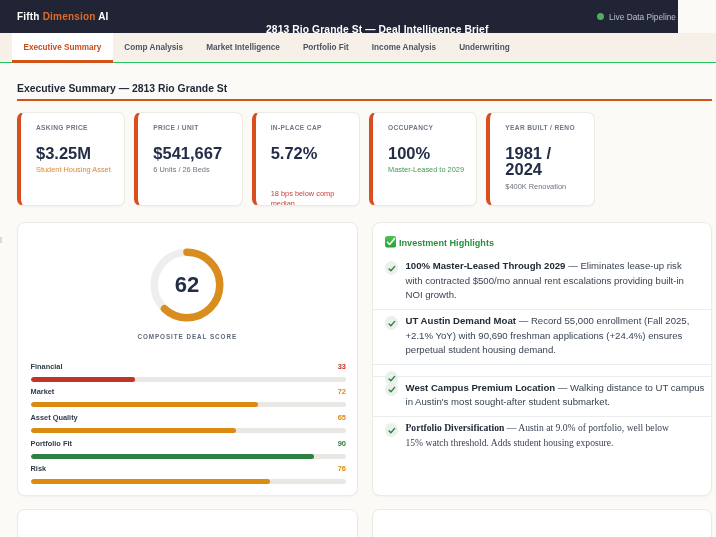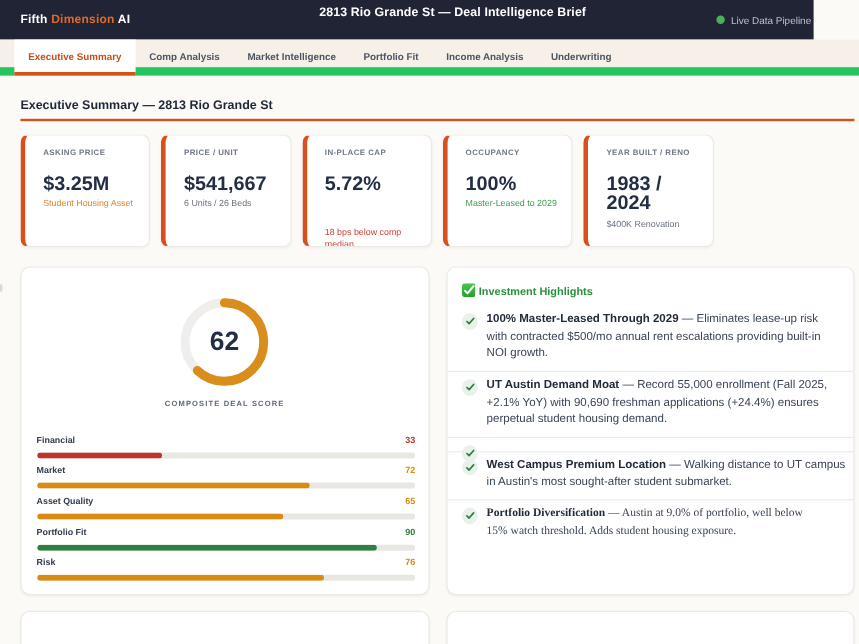--- a/index.html
+++ b/index.html
@@ -3,26 +3,26 @@
 <meta charset="utf-8">
 <style>
   * { margin:0; padding:0; box-sizing:border-box; }
   html,body { width:716px; height:537px; overflow:hidden; }
   body { font-family:"Liberation Sans", sans-serif; background:#fbfaf7; position:relative; }
 
   
   .header { position:absolute; left:0; top:0; width:678px; height:33px; background:#202435; }
   .logo { position:absolute; left:17px; top:11px; font-size:10px; font-weight:bold; color:#fff; letter-spacing:0.2px; }
   .logo .dim { color:#e06b28; }
-  .htitle { position:absolute; left:266px; top:5px; font-size:10.3px; font-weight:bold; color:#fff; letter-spacing:0.1px; }
+  .htitle { position:absolute; left:266px; top:24px; font-size:10.3px; font-weight:bold; color:#fff; letter-spacing:0.1px; }
   .live { position:absolute; right:2px; top:11.5px; font-size:8.3px; color:#b9c0cb; }
   .live .dot { display:inline-block; width:7px; height:7px; border-radius:50%; background:#4fae5c; margin-right:5px; position:relative; top:0px; }
 
   
-  .tabs { position:absolute; left:0; top:33px; width:716px; height:30px; background:#f6f0e9; border-bottom:7px solid #22c55e; white-space:nowrap; padding-left:12px; }
+  .tabs { position:absolute; left:0; top:33px; width:716px; height:30px; background:#f6f0e9; border-bottom:1px solid #22c55e; white-space:nowrap; padding-left:12px; }
   .tab { display:inline-block; height:30px; line-height:29px; padding:0 11.5px; font-size:8.2px; font-weight:bold; color:#4b5563; vertical-align:top; }
   .tab.active { background:#fff; color:#c74e1a; border-bottom:3px solid #d05318; }
 
   
   .pagehead { position:absolute; left:17px; top:82.5px; font-size:10.4px; line-height:11px; font-weight:bold; color:#1f2737; }
   .rule { position:absolute; left:17px; top:99px; width:695px; height:2px; background:#d05318; }
 
   
   .kpis { position:absolute; left:17px; top:112px; width:695px; height:94px; display:grid; grid-template-columns:repeat(6,1fr); gap:9px; }
   .kpi { background:#fff; border:1px solid #eceae4; border-left:4px solid #d94e1d; border-radius:7px; padding:11px 4px 0 15px; box-shadow:0 1px 2px rgba(0,0,0,0.04); overflow:hidden; }
@@ -100,21 +100,21 @@
       <div class="val">5.72%</div>
       <div class="sub red">18 bps below comp median</div>
     </div>
     <div class="kpi">
       <div class="lbl">OCCUPANCY</div>
       <div class="val">100%</div>
       <div class="sub green">Master-Leased to 2029</div>
     </div>
     <div class="kpi">
       <div class="lbl">YEAR BUILT / RENO</div>
-      <div class="val">1983 / 2024</div>
+      <div class="val">1981 / 2024</div>
       <div class="sub gray">$400K Renovation</div>
     </div>
   </div>
 
   <div class="main">
     <div class="card">
       <div class="gaugewrap">
         <svg class="gauge" width="80" height="80" viewBox="0 0 80 80">
           <circle cx="40" cy="40" r="32.75" fill="none" stroke="#efeeec" stroke-width="7.5"></circle>
           <circle cx="40" cy="40" r="32.75" fill="none" stroke="#d88d1d" stroke-width="7.5" stroke-linecap="round" stroke-dasharray="127.57 205.75" transform="rotate(-90 40 40)"></circle>

